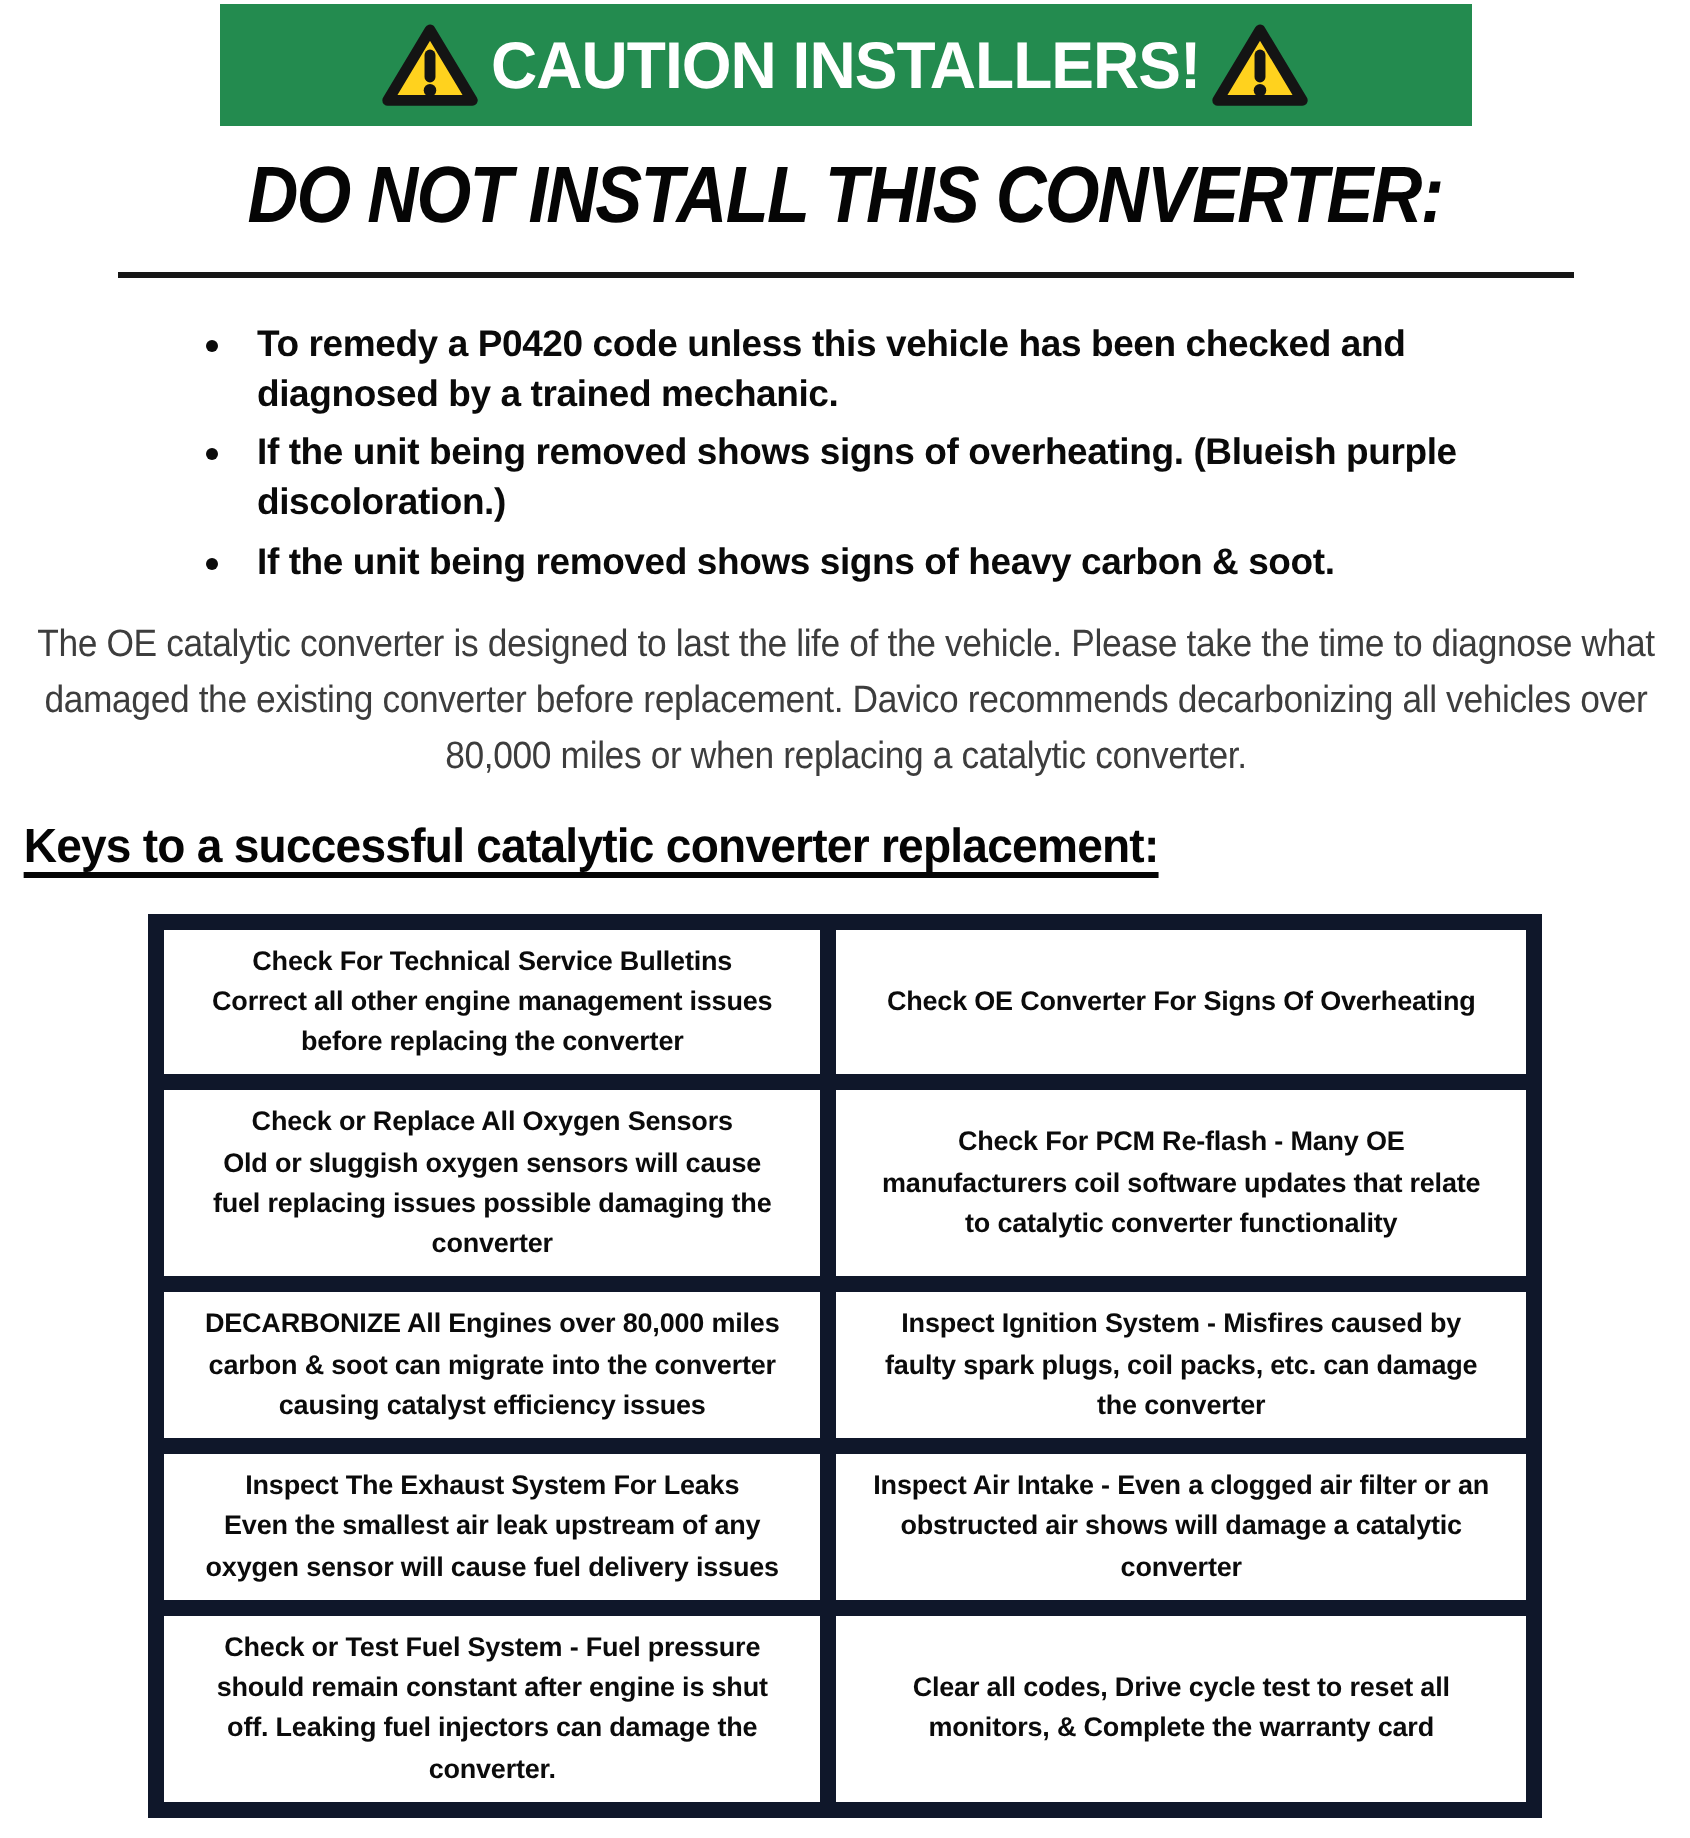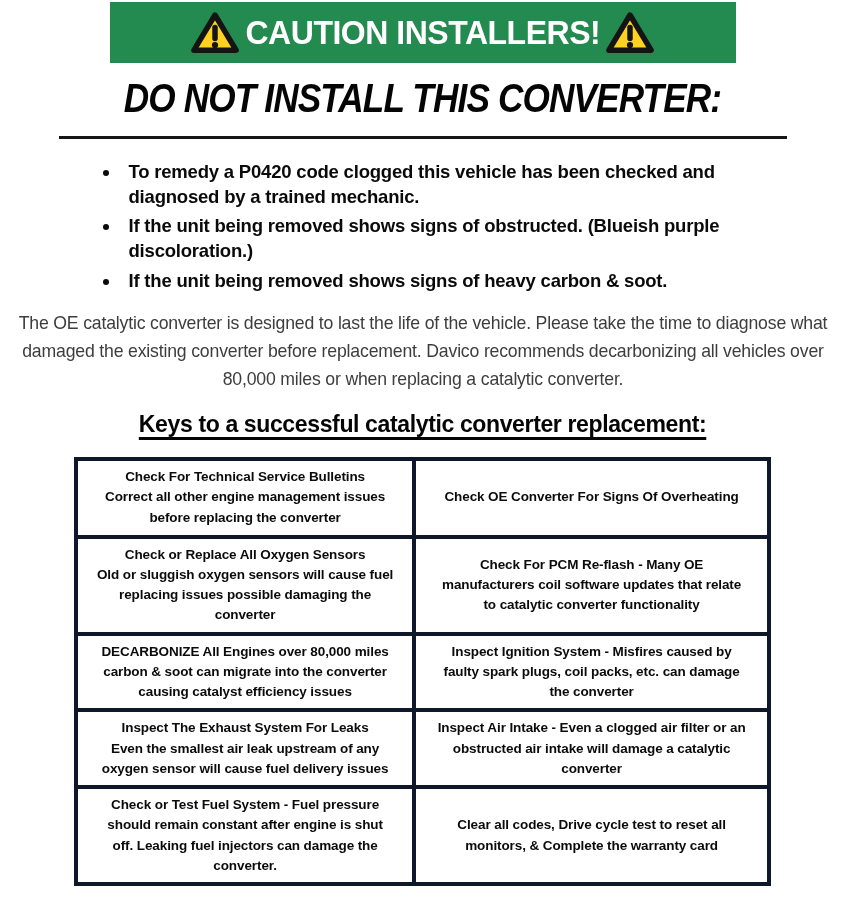--- a/index.html
+++ b/index.html
@@ -38,33 +38,33 @@
   }
   .warning-list li{margin-bottom:4px; padding-left:8px;}
   
   .intro{
     width:910px; position:relative; margin-left:-32px; margin-top:16px;
     transform:scaleX(0.93); transform-origin:center;
     text-align:center; font-size:19px; line-height:1.47; color:var(--pgray);
     letter-spacing:-0.2px;
   }
   
-  .keys-wrap{text-align:center; margin-top:17px;}
+  .keys-wrap{text-align:left; margin-top:17px;}
   .keys-heading{
     display:inline-block; font-weight:bold; font-size:24px; letter-spacing:-0.4px;
     color:#050505; text-decoration:underline; text-decoration-thickness:2.5px;
     text-underline-offset:5px; transform:scaleX(0.96);
   }
   
   table.keys-table{
     width:697px; margin:19px auto 0; border-collapse:collapse;
     border:3px solid #131313; table-layout:fixed;
   }
   table.keys-table td{
-    border:4px solid #0f172a; text-align:center; vertical-align:middle;
+    border:8px solid #0f172a; text-align:center; vertical-align:middle;
     font-weight:bold; font-size:13.5px; line-height:1.5; color:#0b0b0b;
     padding:6px 18px; white-space:pre-line; letter-spacing:-0.1px;
   }
   td.col-left{width:48.8%;}
   td.cell-lg{font-size:15.5px; letter-spacing:-0.2px;}
   tr.r1 td{height:78px;} tr.r2 td{height:77px;} tr.r3 td{height:64px;}
   tr.r4 td{height:73px;} tr.r5 td{height:62px;} tr.r6 td{height:75px;}
 </style>
 </head>
 <body>
@@ -82,22 +82,22 @@
     <circle class="tri-dot" cx="32" cy="44.5" r="4"></circle>
   </svg>
 </div>
 
 <div class="headline-wrap">
   <h1 class="headline">DO NOT INSTALL THIS CONVERTER:</h1>
 </div>
 <hr class="divider">
 
 <ul class="warning-list">
-  <li>To remedy a P0420 code clogged this vehicle has been checked and diagnosed by a trained mechanic.</li>
-  <li>If the unit being removed shows signs of obstructed. (Blueish purple discoloration.)</li>
+  <li>To remedy a P0420 code unless this vehicle has been checked and diagnosed by a trained mechanic.</li>
+  <li>If the unit being removed shows signs of overheating. (Blueish purple discoloration.)</li>
   <li>If the unit being removed shows signs of heavy carbon &amp; soot.</li>
 </ul>
 
 <p class="intro">The OE catalytic converter is designed to last the life of the vehicle. Please take the time to diagnose what damaged the existing converter before replacement. Davico recommends decarbonizing all vehicles over 80,000 miles or when replacing a catalytic converter.</p>
 
 <div class="keys-wrap">
   <h2 class="keys-heading">Keys to a successful catalytic converter replacement:</h2>
 </div>
 
 <table class="keys-table">
@@ -112,20 +112,20 @@
 Old or sluggish oxygen sensors will cause fuel replacing issues possible damaging the converter</td>
       <td>Check For PCM Re-flash - Many OE manufacturers coil software updates that relate to catalytic converter functionality</td>
     </tr>
     <tr class="r3">
       <td class="col-left">DECARBONIZE All Engines over 80,000 miles carbon &amp; soot can migrate into the converter causing catalyst efficiency issues</td>
       <td>Inspect Ignition System - Misfires caused by faulty spark plugs, coil packs, etc. can damage the converter</td>
     </tr>
     <tr class="r4">
       <td class="col-left">Inspect The Exhaust System For Leaks
 Even the smallest air leak upstream of any oxygen sensor will cause fuel delivery issues</td>
-      <td>Inspect Air Intake - Even a clogged air filter or an obstructed air intake will damage a catalytic converter</td>
+      <td>Inspect Air Intake - Even a clogged air filter or an obstructed air shows will damage a catalytic converter</td>
     </tr>
     <tr class="r6">
       <td class="col-left">Check or Test Fuel System - Fuel pressure should remain constant after engine is shut off.  Leaking fuel injectors can damage the converter.</td>
       <td>Clear all codes,  Drive cycle test to reset all monitors, &amp; Complete the warranty card</td>
     </tr>
   </tbody>
 </table>
 
 </body></html>

